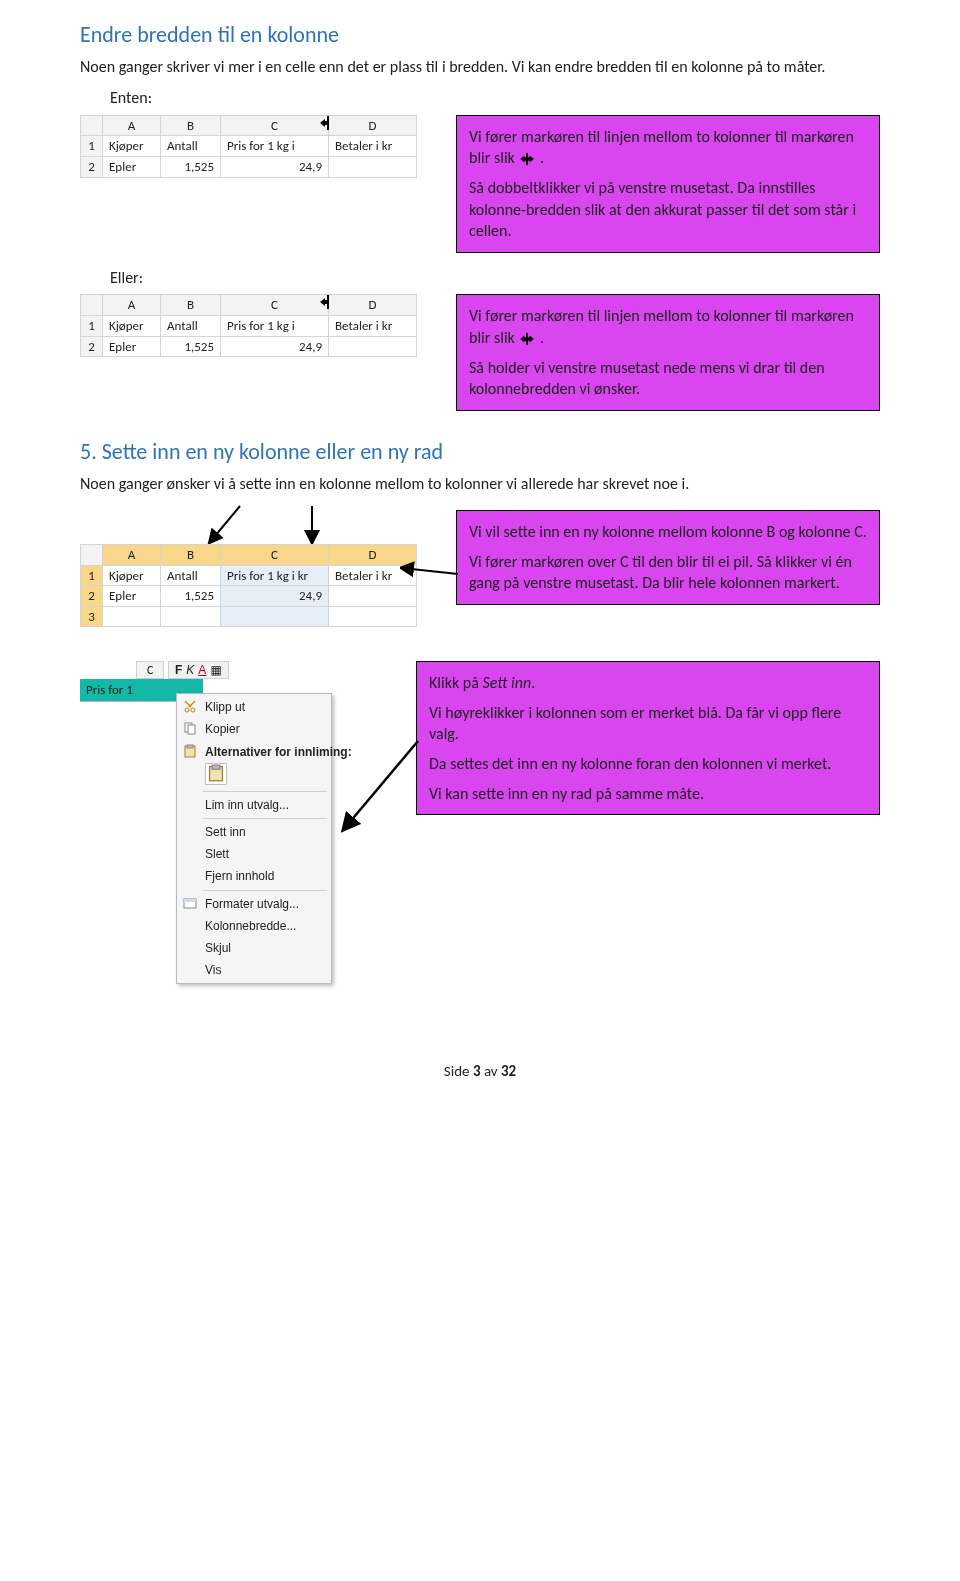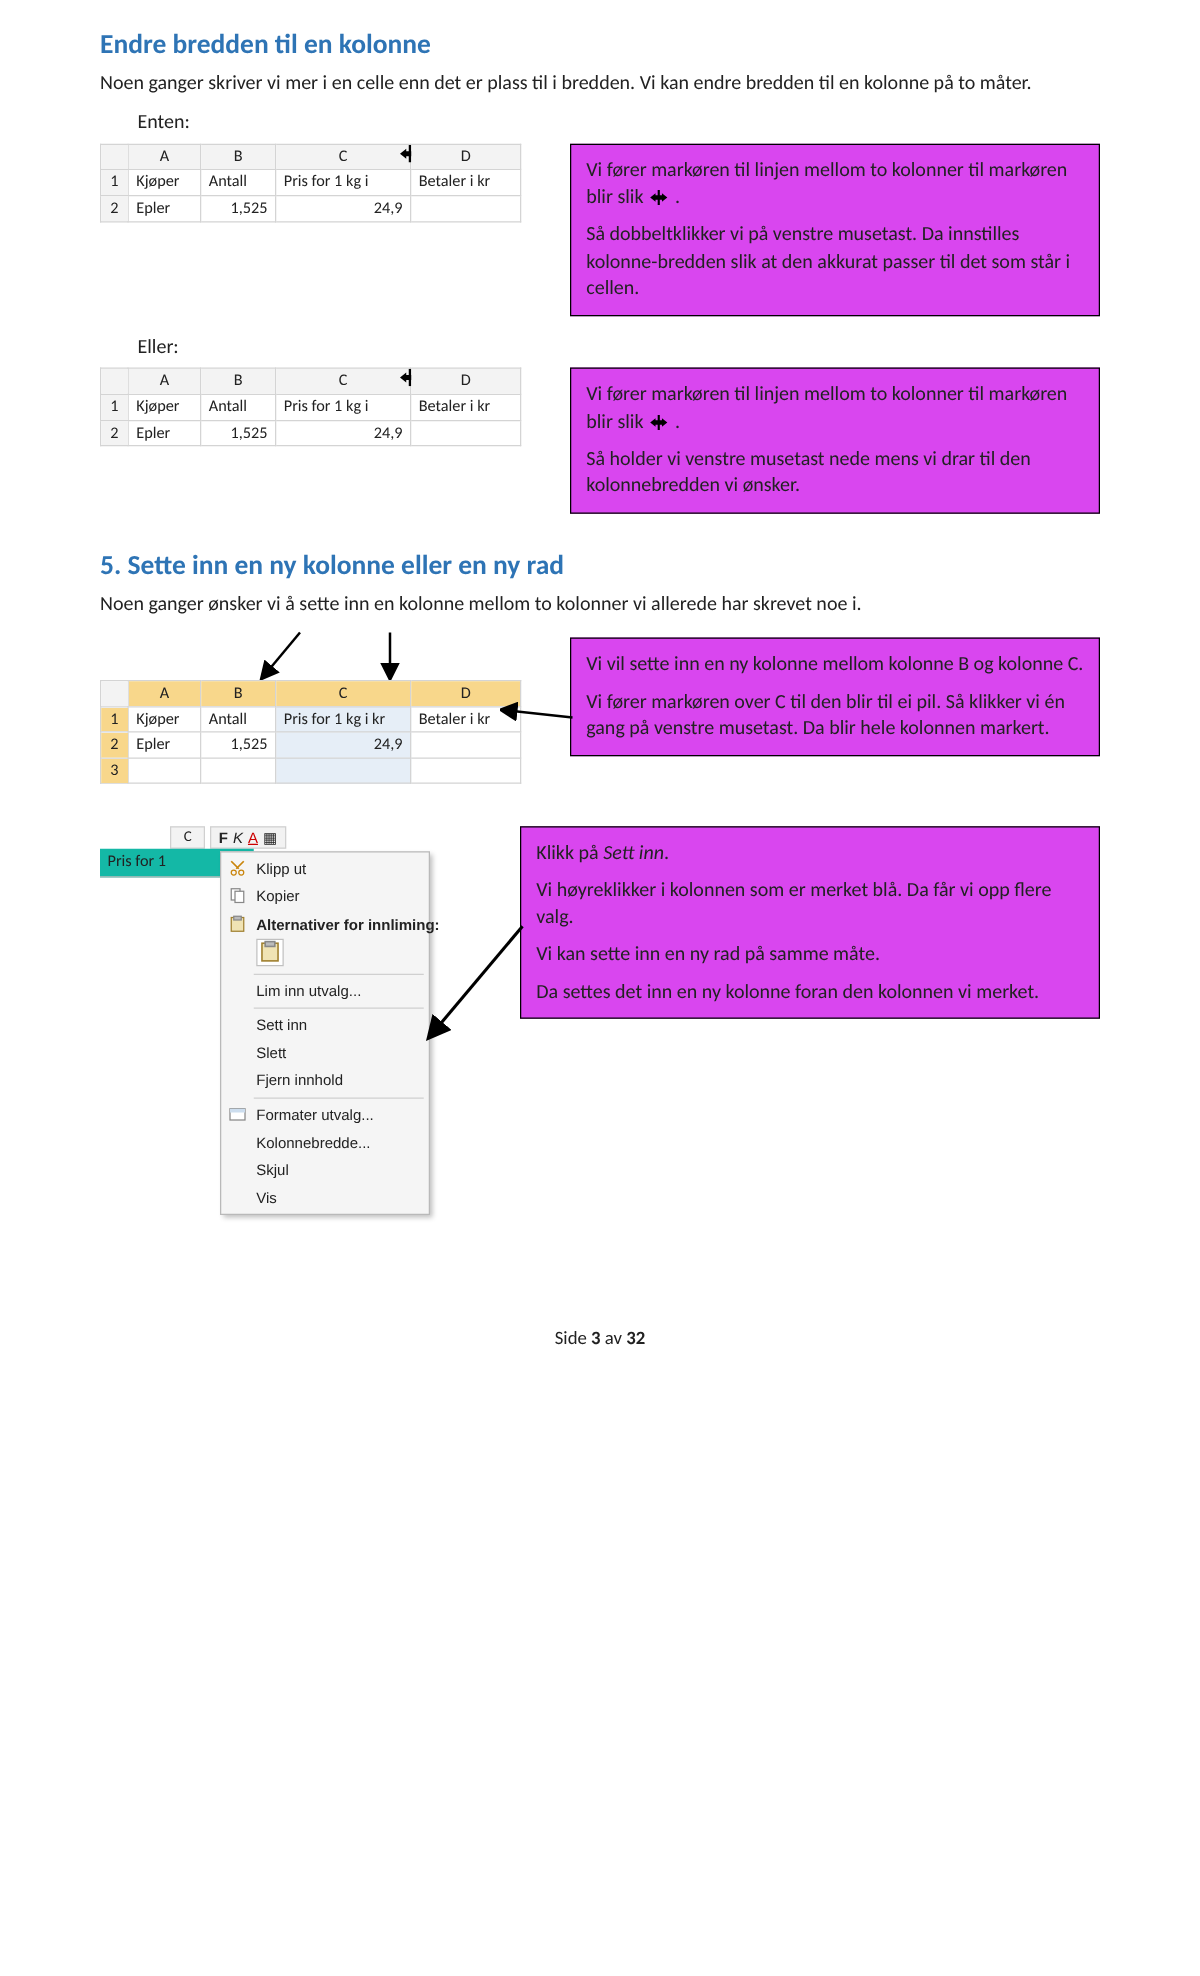--- a/index.html
+++ b/index.html
@@ -8,21 +8,21 @@
     font-size: 16px;
     color: #222;
     background: #fff;
     width: 960px;
     padding: 20px 80px 40px 80px;
     line-height: 1.35;
   }
   .h2 {
     color: #2E74B5;
     font-size: 22px;
-    font-weight: 700;
+    font-weight: 400;
     margin-bottom: 6px;
   }
   .para { margin-bottom: 10px; }
   .enten, .eller { margin: 10px 0 6px 30px; }
   .row-2col { display: flex; gap: 36px; align-items: flex-start; margin-bottom: 14px; }
   .figcol { flex: 0 0 340px; }
   .figcol.w2 { flex: 0 0 300px; }
   .txtcol { flex: 1; }
   .callout {
     border: 1px solid #000;
@@ -88,22 +88,22 @@
     font-size: 12px;
     background: #f2f2f2;
     padding: 0 6px;
     border: 1px solid #d0d0d0;
     display: flex; gap: 4px; align-items: center;
     height: 18px;
   }
   .mini-fmt span { font-family: Arial, sans-serif; }
   .ctxmenu {
     position: absolute;
-    top: 20px; left: 96px;
-    width: 168px;
+    top: 32px; left: 96px;
+    width: 156px;
     background: #f5f5f5;
     border: 1px solid #b9b9b9;
     box-shadow: 2px 2px 4px rgba(0,0,0,.25);
     font-size: 12px;
     font-family: "Segoe UI", Tahoma, sans-serif;
     padding: 2px 0;
   }
   .ctxmenu .mi {
     display: flex; align-items: center;
     padding: 3px 8px 3px 28px;
@@ -402,21 +402,21 @@
           <path d="M0,0 L8,4 L0,8 Z" fill="#000"></path>
         </marker>
       </defs>
       <line x1="78" y1="60" x2="4" y2="148" stroke="#000" stroke-width="2.5" marker-end="url(#ah3)"></line>
     </svg>
     <div class="callout">
       <p>
         <span>Klikk på </span><span class="italic">Sett inn</span><span>.</span>
       </p>
       <p>Vi høyreklikker i kolonnen som er merket blå. Da får vi opp flere valg.</p>
+      <p>Da settes det inn en ny kolonne foran den kolonnen vi merket.</p>
       <p>Vi kan sette inn en ny rad på samme måte.</p>
-      <p>Da settes det inn en ny kolonne foran den kolonnen vi merket.</p>
     </div>
   </div>
 </div>
 
 <div class="footer">
   <span>Side </span><b>3</b><span> av </span><b>32</b>
 </div>
 
 </body></html>

